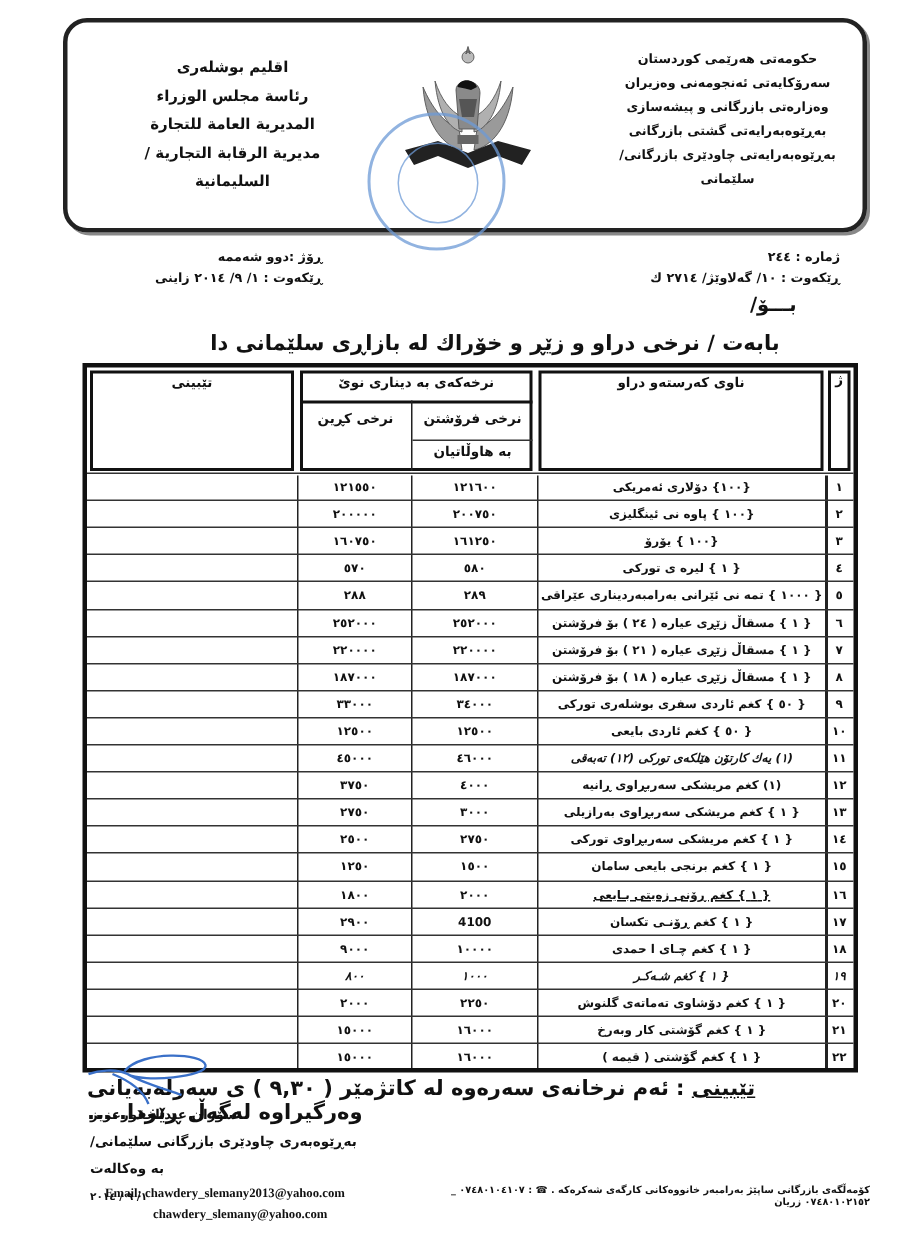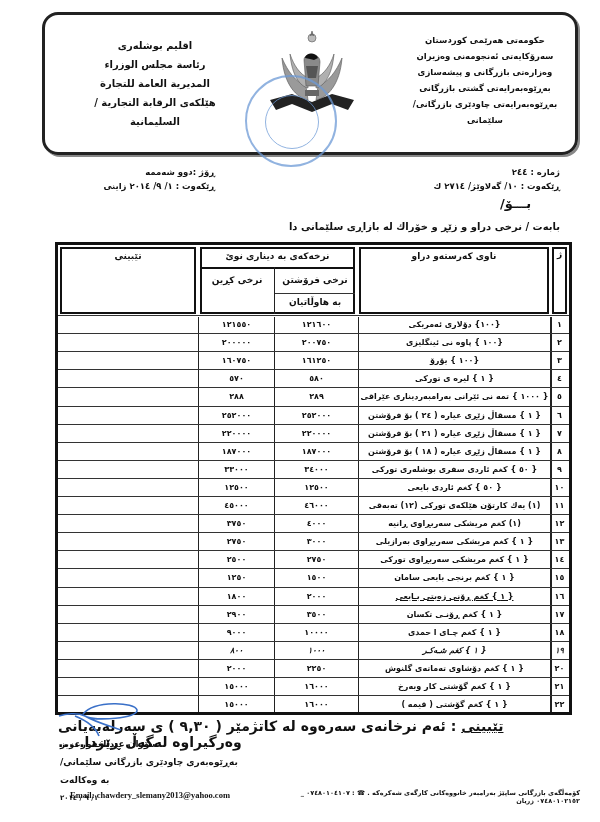--- a/index.html
+++ b/index.html
@@ -19,21 +19,21 @@
   .hdr-right .committee { font-size: 11px; margin-top: 2px; }
 
   
   .logo { left: 262px; top: 30px; width: 100px; height: 95px; }
   .stamp { left: 245px; top: 75px; width: 92px; height: 92px; border: 2px solid #6d9ad6; border-radius: 50%; opacity: .75; }
   .stamp::after { content: ""; position: absolute; left: 18px; top: 18px; width: 52px; height: 52px; border: 1.5px solid #6d9ad6; border-radius: 50%; }
 
   
   .meta { font-size: 8.5px; font-weight: bold; line-height: 14px; }
   .to-line { left: 500px; top: 196px; font-size: 13px; font-weight: bold; }
-  .subject { left: 100px; top: 221px; width: 460px; text-align: right; font-size: 10px; font-weight: bold; }
+  .subject { left: 100px; top: 221px; width: 460px; text-align: center; font-size: 14px; font-weight: bold; }
 
   
   .tbl { left: 55px; top: 242px; width: 517px; height: 473px; border: 3px solid #111; }
   .vline { position: absolute; top: 0; bottom: 0; width: 1px; background: #222; }
   .vline.thick { width: 2px; }
   .hcell { position: absolute; font-size: 9px; font-weight: bold; text-align: center; }
   .hbox { position: absolute; border: 2px solid #111; }
   .row { position: absolute; left: 0; width: 511px; height: 18.1px; border-top: 1px solid #333; font-size: 8px; font-weight: bold; }
   .row .c { position: absolute; top: 0; height: 18px; line-height: 18px; text-align: center; white-space: nowrap; overflow: hidden; }
 
@@ -49,21 +49,21 @@
 </style>
 </head>
 <body>
 
 <div class="abs header-box"></div>
 
 <div class="abs hdr-left rtl">
   <div>اقليم بوشلەری</div>
   <div>رئاسة مجلس الوزراء</div>
   <div>المديرية العامة للتجارة</div>
-  <div>هێلكەی الرقابة التجارية /السليمانية</div>
+  <div>مديرية الرقابة التجارية /السليمانية</div>
 </div>
 
 <div class="abs hdr-right rtl">
   <div>حكومەتی هەرێمی كوردستان</div>
   <div>سەرۆكایەتی ئەنجومەنی وەزیران</div>
   <div>وەزارەتی بازرگانی و پیشەسازی</div>
   <div>بەڕێوەبەرایەتی گشتی بازرگانی</div>
   <div>بەڕێوەبەرایەتی چاودێری بازرگانی/ سلێمانی</div>
 </div>
 
@@ -187,21 +187,21 @@
         <div class="c" style="left: 0px; width: 140px;"></div>
         <div class="c" style="left: 141px; width: 75px;">١٢٥٠٠</div>
         <div class="c" style="left: 217px; width: 83px;">١٢٥٠٠</div>
         <div class="c" style="left: 301px; width: 191px; direction: rtl;">{ ٥٠ } كغم ئاردی بایعی</div>
         <div class="c" style="left: 494px; width: 15px;">١٠</div>
       </div>
       <div class="row" style="top: 251px;">
         <div class="c" style="left: 0px; width: 140px;"></div>
         <div class="c" style="left: 141px; width: 75px;">٤٥٠٠٠</div>
         <div class="c" style="left: 217px; width: 83px;">٤٦٠٠٠</div>
-        <div class="c" style="left: 301px; width: 191px; direction: rtl;">(١) یەك كارتۆن هێلكەی توركی (١٢) تەبەقی</div>
+        <div class="c" style="left: 301px; width: 191px; direction: rtl; font-style: italic;">(١) یەك كارتۆن هێلكەی توركی (١٢) تەبەقی</div>
         <div class="c" style="left: 494px; width: 15px;">١١</div>
       </div>
       <div class="row" style="top: 269.1px;">
         <div class="c" style="left: 0px; width: 140px;"></div>
         <div class="c" style="left: 141px; width: 75px;">٣٧٥٠</div>
         <div class="c" style="left: 217px; width: 83px;">٤٠٠٠</div>
         <div class="c" style="left: 301px; width: 191px; direction: rtl;">(١) كغم مریشكی سەربڕاوی ڕانیە</div>
         <div class="c" style="left: 494px; width: 15px;">١٢</div>
       </div>
       <div class="row" style="top: 287.2px;">
@@ -228,21 +228,21 @@
       <div class="row" style="top: 341.5px;">
         <div class="c" style="left: 0px; width: 140px;"></div>
         <div class="c" style="left: 141px; width: 75px;">١٨٠٠</div>
         <div class="c" style="left: 217px; width: 83px;">٢٠٠٠</div>
         <div class="c" style="left: 301px; width: 191px; direction: rtl; text-decoration: underline;">{ ١ } كغم ڕۆنی زەیتی بـایعی</div>
         <div class="c" style="left: 494px; width: 15px;">١٦</div>
       </div>
       <div class="row" style="top: 359.6px;">
         <div class="c" style="left: 0px; width: 140px;"></div>
         <div class="c" style="left: 141px; width: 75px;">٢٩٠٠</div>
-        <div class="c" style="left: 217px; width: 83px;">٣٥٠٠</div>
+        <div class="c" style="left: 217px; width: 83px;">4100</div>
         <div class="c" style="left: 301px; width: 191px; direction: rtl;">{ ١ } كغم ڕۆنـی تكسان</div>
         <div class="c" style="left: 494px; width: 15px;">١٧</div>
       </div>
       <div class="row" style="top: 377.7px;">
         <div class="c" style="left: 0px; width: 140px;"></div>
         <div class="c" style="left: 141px; width: 75px;">٩٠٠٠</div>
         <div class="c" style="left: 217px; width: 83px;">١٠٠٠٠</div>
         <div class="c" style="left: 301px; width: 191px; direction: rtl;">{ ١ } كغم چـای ا حمدی</div>
         <div class="c" style="left: 494px; width: 15px;">١٨</div>
       </div>
@@ -285,14 +285,15 @@
   <path d="M28 14 C40 0 80 2 82 10 C84 18 40 22 30 16 C22 12 10 14 4 16 M20 16 C30 20 40 26 44 36 M30 16 C40 22 55 26 66 30" stroke="#3a70c8" stroke-width="1.6" fill="none"></path>
 </svg>
 <div class="abs sign rtl">
   <div>سۆران عبدالغفورعزیز</div>
   <div>بەڕێوەبەری چاودێری بازرگانی سلێمانی/بە وەكالەت</div>
   <div class="date">١/ ٩ / ٢٠١٤</div>
 </div>
 
 <div class="abs email">
   <div><span>Email:</span> <span>chawdery_slemany2013@yahoo.com</span></div>
+  <div style="padding-left:32px;"><span>chawdery_slemany@yahoo.com</span></div>
 </div>
 <div class="abs address rtl">كۆمەڵگەی بازرگانی ساپێژ بەرامبەر خانووەكانی كارگەی شەكرەكە . ☎ : ٠٧٤٨٠١٠٤١٠٧ _ ٠٧٤٨٠١٠٢١٥٢ زریان</div>
 
 </body></html>

